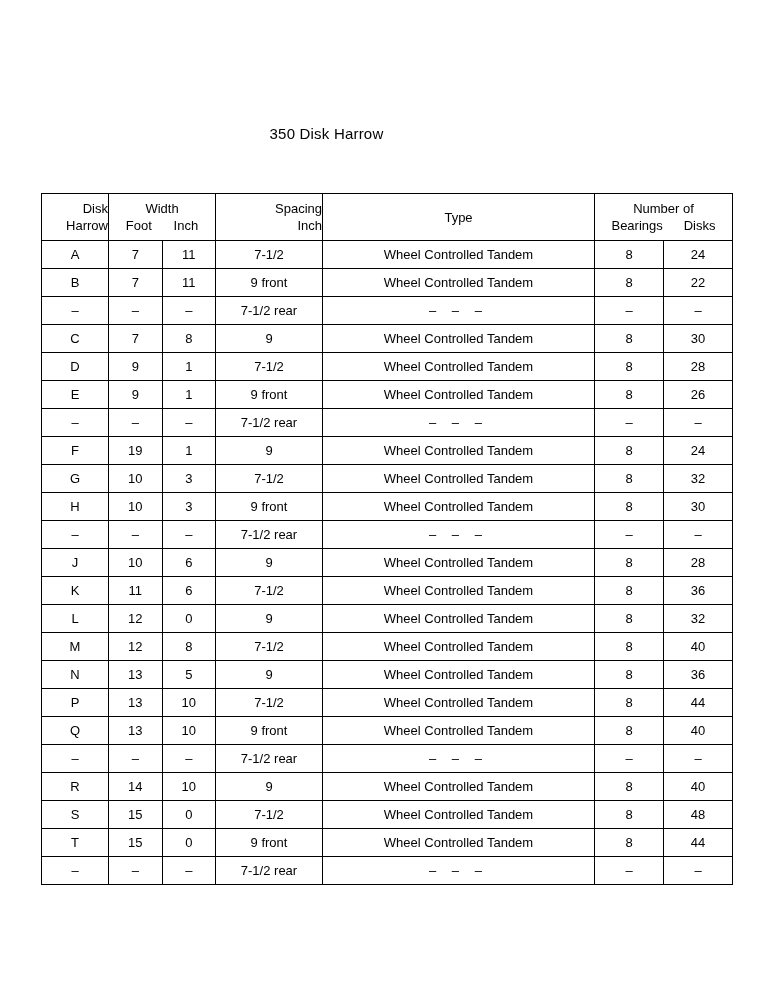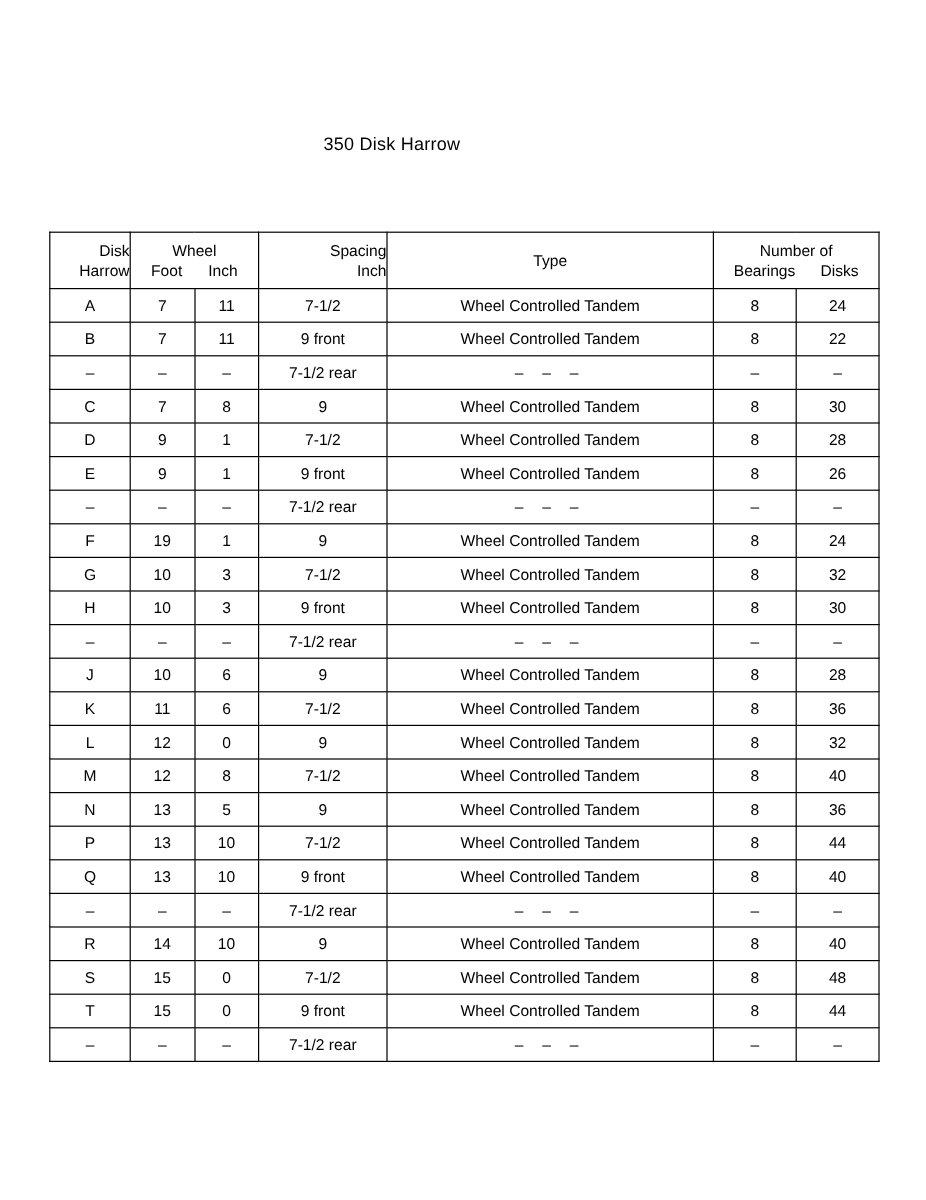--- a/index.html
+++ b/index.html
@@ -21,21 +21,21 @@
     left: 0;
     top: 0;
     width: 772px;
     height: 1000px;
   }
 
   
   .title-block {
     position: absolute;
     left: 0;
-    top: 112px;
+    top: 125px;
     width: 653px;
     text-align: center;
   }
   .doc-subtitle {
     font-size: 15px;
     letter-spacing: 0.2px;
     line-height: 18px;
     margin: 0;
     font-weight: normal;
   }
@@ -141,21 +141,21 @@
 
   <div class="table-wrap">
     <table class="appindex">
       <thead>
         <tr>
           <td class="c-harrow">
             <span class="hdr-two-line">Disk</span>
             <span class="hdr-two-line">Harrow</span>
           </td>
           <td class="width-head" colspan="2">
-            <span class="hdr-top">Wheel</span>
+            <span class="hdr-top">Width</span>
             <span class="hdr-sub">
               <span>Foot</span>
               <span>Inch</span>
             </span>
           </td>
           <td class="c-spacing">
             <span class="hdr-two-line">Spacing</span>
             <span class="hdr-two-line">Inch</span>
           </td>
           <td class="c-type">Type</td>

